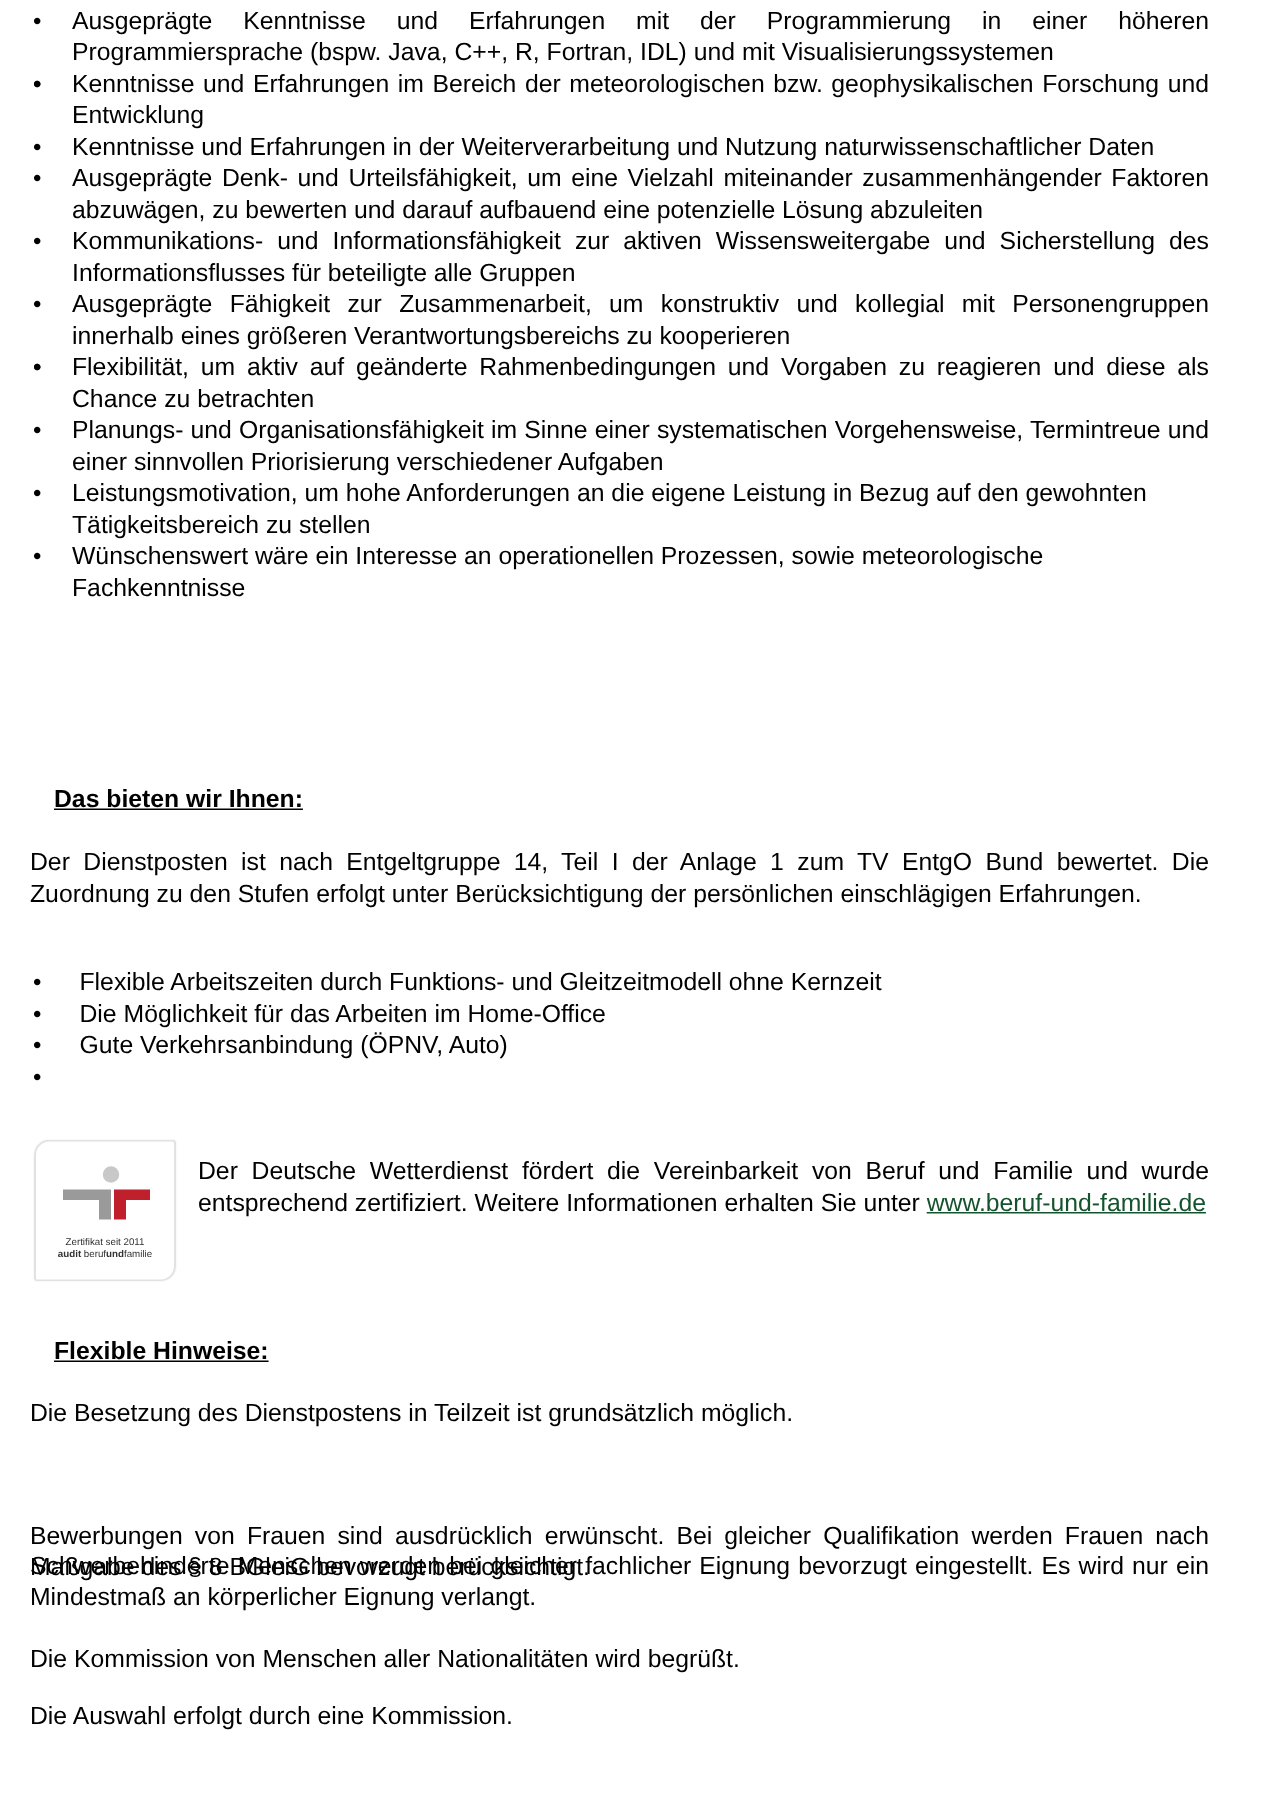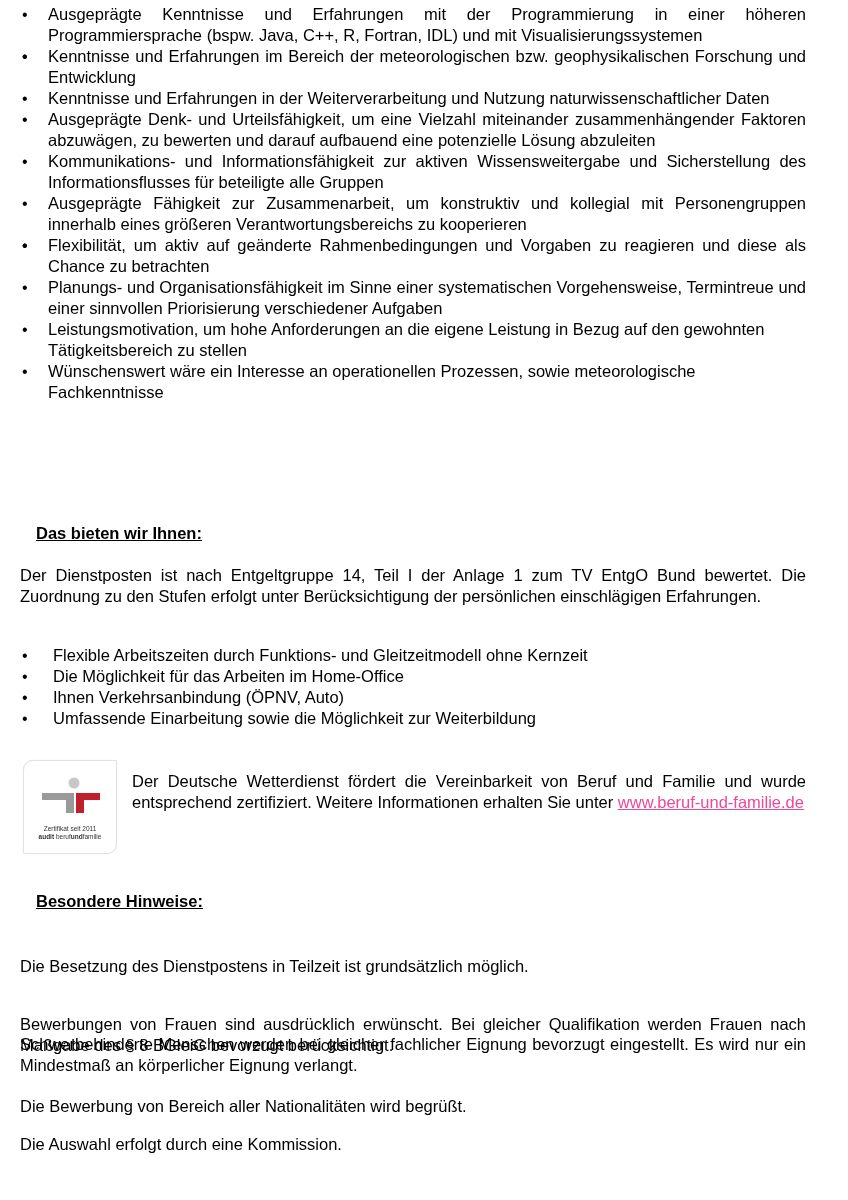--- a/index.html
+++ b/index.html
@@ -25,21 +25,21 @@
       border: 1px solid #e2e2e2; border-radius: 10px 2px 10px 2px; background: #fff;
       box-shadow: 0 0 1px #ddd;
     }
     .cert-logo svg { position: absolute; left: 0; top: 0; }
     .cert-text {
       position: absolute; left: 0; top: 64px; width: 92px; text-align: center;
       font-size: 6.5px; line-height: 8px; color: #333;
     }
     .cert-text b { font-weight: bold; }
     .family-text { position: absolute; left: 132px; top: 771px; width: 674px; line-height: 21px; text-align: justify; }
-    a.link { color: #ec4899; }
+    a.link { color: #14532d; }
     p { margin: 0; }
   </style>
 </head>
 <body>
 
 <div class="page">
 
   <ul class="req">
     <li><span class="bullet">•</span><span>Ausgeprägte Kenntnisse und Erfahrungen mit der Programmierung in einer höheren Programmiersprache (bspw. Java, C++, R, Fortran, IDL) und mit Visualisierungssystemen</span></li>
     <li class="last-line-left"><span class="bullet">•</span></li>
@@ -55,39 +55,39 @@
     <li style="text-align:left"><span class="bullet">•</span><span>Wünschenswert wäre ein Interesse an operationellen Prozessen, sowie meteorologische Fachkenntnisse</span></li>
   </ul>
 
   <div class="heading" style="top:523px;">Das bieten wir Ihnen:</div>
 
   <p class="block" style="top:565px;">Der Dienstposten ist nach Entgeltgruppe 14, Teil I der Anlage 1 zum TV EntgO Bund bewertet. Die Zuordnung zu den Stufen erfolgt unter Berücksichtigung der persönlichen einschlägigen Erfahrungen.</p>
 
   <ul class="ben">
     <li><span class="bullet">•</span><span>Flexible Arbeitszeiten durch Funktions- und Gleitzeitmodell ohne Kernzeit</span></li>
     <li><span class="bullet">•</span><span>Die Möglichkeit für das Arbeiten im Home-Office</span></li>
-    <li><span class="bullet">•</span><span>Ihnen Verkehrsanbindung (ÖPNV, Auto)</span></li>
-    <li><span class="bullet">•</span><span>Umfassende Einarbeitung sowie die Möglichkeit zur Weiterbildung</span></li>
+    <li><span class="bullet">•</span><span>Gute Verkehrsanbindung (ÖPNV, Auto)</span></li>
+    <li><span class="bullet">•</span></li>
   </ul>
 
   <div class="cert-logo">
     <svg width="92" height="64" viewBox="0 0 92 64">
       <circle cx="50" cy="22" r="5.5" fill="#c8c8c8"></circle>
       <path d="M18 32 H50 V52 H42 V39 H18 Z" fill="#9a9a9a"></path>
       <path d="M52 32 H76 V39 H60 V52 H52 Z" fill="#c0202b"></path>
     </svg>
     <div class="cert-text">
       <div>Zertifikat seit 2011</div>
       <div><b>audit</b><span> beruf</span><b>und</b><span>familie</span></div>
     </div>
   </div>
 
   <p class="family-text"><span>Der Deutsche Wetterdienst fördert die Vereinbarkeit von Beruf und Familie und wurde entsprechend zertifiziert. Weitere Informationen erhalten Sie unter </span><a class="link" href="www.beruf-und-familie.de">www.beruf-und-familie.de</a></p>
 
-  <div class="heading" style="top:891px;">Besondere Hinweise:</div>
+  <div class="heading" style="top:891px;">Flexible Hinweise:</div>
 
-  <p class="block" style="top:932px;margin-top:24px;">Die Besetzung des Dienstpostens in Teilzeit ist grundsätzlich möglich.</p>
+  <p class="block" style="top:932px;">Die Besetzung des Dienstpostens in Teilzeit ist grundsätzlich möglich.</p>
   <p class="block" style="top:1014px;">Bewerbungen von Frauen sind ausdrücklich erwünscht. Bei gleicher Qualifikation werden Frauen nach Maßgabe des § 8 BGleiG bevorzugt berücksichtigt.</p>
   <p class="block" style="top:1034px;">Schwerbehinderte Menschen werden bei gleicher fachlicher Eignung bevorzugt eingestellt. Es wird nur ein Mindestmaß an körperlicher Eignung verlangt.</p>
-  <p class="block" style="top:1096px;">Die Bewerbung von Bereich aller Nationalitäten wird begrüßt.</p>
+  <p class="block" style="top:1096px;">Die Kommission von Menschen aller Nationalitäten wird begrüßt.</p>
   <p class="block" style="top:1134px;">Die Auswahl erfolgt durch eine Kommission.</p>
 
 </div>
 
 </body></html>

